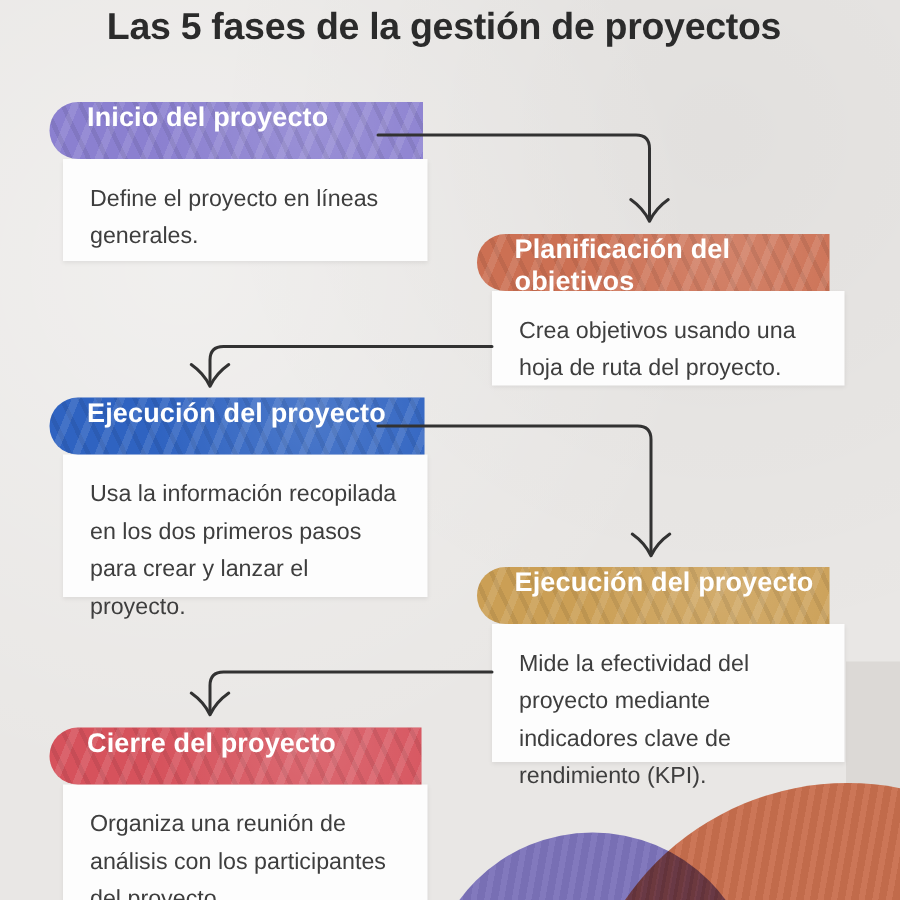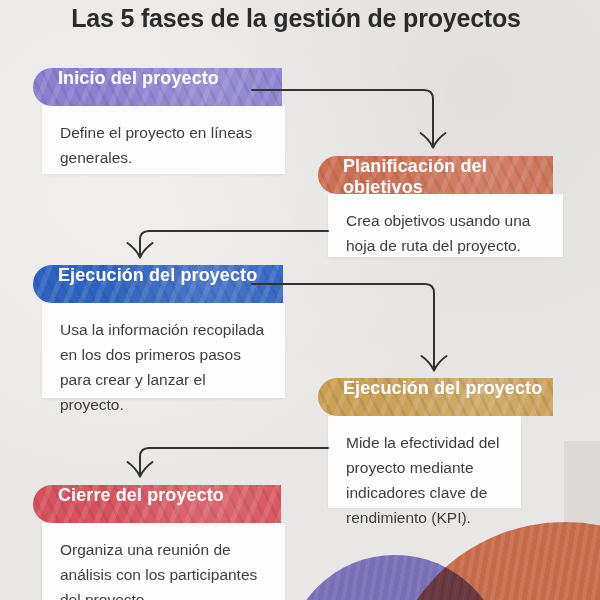--- a/index.html
+++ b/index.html
@@ -45,21 +45,21 @@
     font-size:15.5px;line-height:25px;color:#3e3e3e;
   }
   
   .p1 .phase-header{left:33px;top:68px;width:249px;}
   .p1 .phase-body  {left:42px;top:106px;width:243px;height:68px;}
   .p2 .phase-header{left:318px;top:156px;width:235px;}
   .p2 .phase-body  {left:328px;top:194px;width:235px;height:63px;}
   .p3 .phase-header{left:33px;top:265px;width:250px;}
   .p3 .phase-body  {left:42px;top:303px;width:243px;height:95px;}
   .p4 .phase-header{left:318px;top:378px;width:235px;}
-  .p4 .phase-body  {left:328px;top:416px;width:193px;height:92px;}
+  .p4 .phase-body  {left:328px;top:416px;width:235px;height:92px;}
   .p5 .phase-header{left:33px;top:485px;width:248px;}
   .p5 .phase-body  {left:42px;top:523px;width:243px;height:90px;}
   
   .arrows{position:absolute;left:0;top:0;z-index:4;pointer-events:none;}
   .arrows path{fill:none;stroke-width:2;stroke-linecap:round;stroke-linejoin:round;}
   
   .shade-band{position:absolute;left:564px;top:441px;width:36px;height:159px;z-index:0;}
   .circle{position:absolute;border-radius:50%;z-index:1;overflow:hidden;}
   .circle::after{content:"";position:absolute;inset:0;
       background:repeating-linear-gradient(100deg, rgba(255,255,255,.05) 0 4px, rgba(0,0,0,.04) 4px 9px);}

